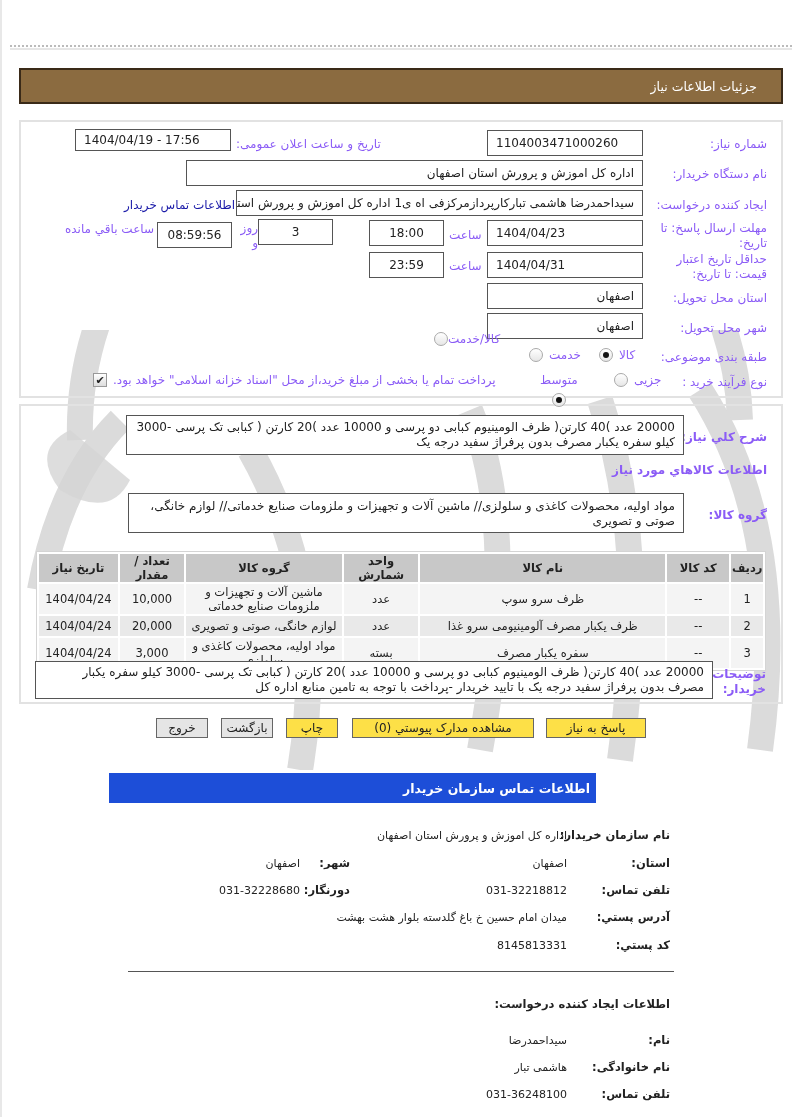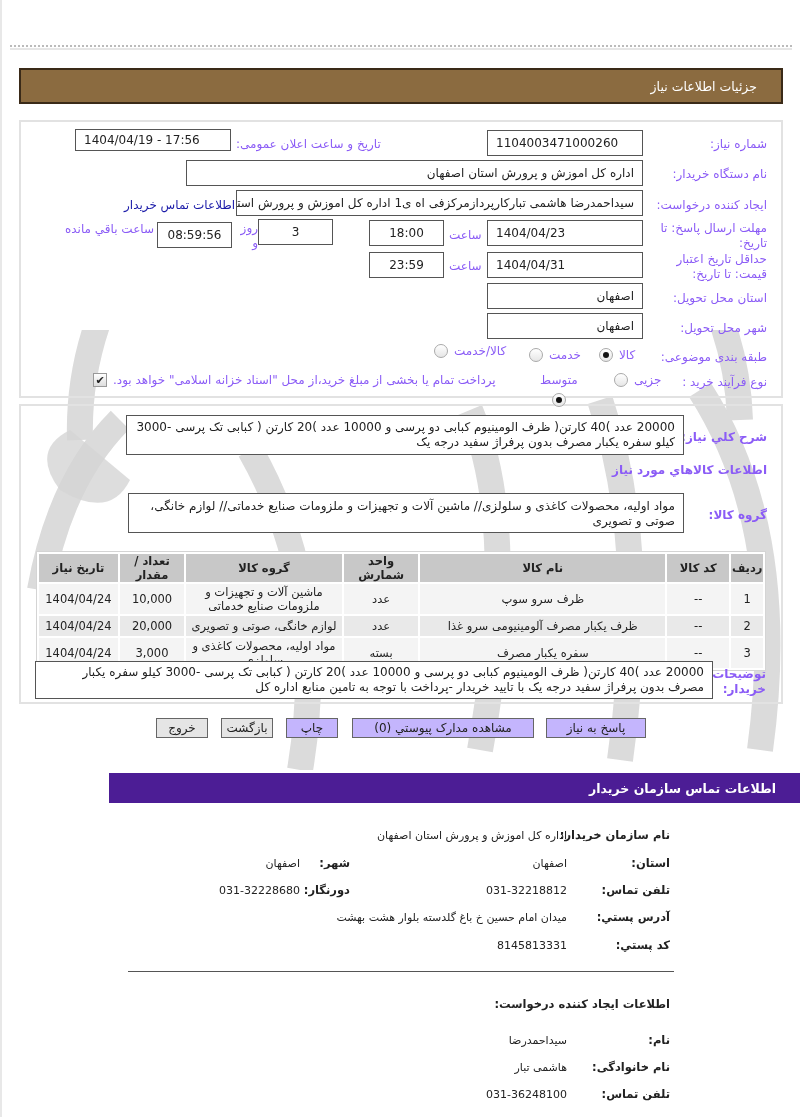--- a/index.html
+++ b/index.html
@@ -40,26 +40,26 @@
 
   table.items { position: absolute; left: 36px; top: 551px; width: 730px; border-collapse: separate;
     border-spacing: 2px; border: 1px solid #d4d4d4; background: #fff; z-index: 2; font-size: 11.5px; }
   table.items th { background: #c8c8c8; font-weight: bold; height: 24px; font-size: 11.5px; }
   table.items td { text-align: center; height: 20px; padding: 1px 4px; }
   table.items tr.odd td { background: #f4f4f4; }
   table.items tr.even td { background: #e9e9e9; }
 
   .btn { position: absolute; height: 20px; border: 1px solid #666; font-size: 12px;
     display: flex; align-items: center; justify-content: center; z-index: 2; }
-  .btn.green { background: #c4b5fd; }
+  .btn.green { background: #fde047; }
   .btn.pink { background: #e5e5e5; }
 
-  .header2 { position: absolute; left: 109px; top: 773px; width: 691px; height: 30px;
-    background: #4c1d95; color: #fff; font-weight: bold; font-size: 12.5px;
-    display: flex; align-items: center; padding-right: 24px; }
+  .header2 { position: absolute; left: 109px; top: 773px; width: 487px; height: 30px;
+    background: #1d4ed8; color: #fff; font-weight: bold; font-size: 12.5px;
+    display: flex; align-items: center; padding-right: 6px; }
 
   .c-lbl { position: absolute; font-weight: bold; font-size: 11.5px; white-space: nowrap; }
   .c-val { position: absolute; font-size: 11px; white-space: nowrap; }
   .hr2 { position: absolute; left: 128px; top: 971px; width: 546px; height: 1px; background: #555; }
 </style>
 </head>
 <body>
 
 <div class="left-edge"></div>
 <div class="top-rule"></div>
@@ -141,21 +141,21 @@
 
 <span class="abs lbl" style="right:35px; top:350px;">طبقه بندی موضوعی:</span>
 <div class="abs" style="left:599px; top:348px; display:flex; align-items:center; gap:6px;">
   <span class="lbl">کالا</span>
   <span class="radio on"></span>
 </div>
 <div class="abs" style="left:529px; top:348px; display:flex; align-items:center; gap:6px;">
   <span class="lbl">خدمت</span>
   <span class="radio"></span>
 </div>
-<div class="abs" style="left:434px; top:344px; display:flex; align-items:flex-end; gap:6px;">
+<div class="abs" style="left:434px; top:332px; display:flex; align-items:flex-end; ">
   <span class="lbl">کالا/خدمت</span>
   <span class="radio"></span>
 </div>
 
 <span class="abs lbl" style="right:35px; top:375px;">نوع فرآیند خرید :</span>
 <div class="abs" style="left:614px; top:373px; display:flex; align-items:center; gap:6px;">
   <span class="lbl">جزیی</span>
   <span class="radio"></span>
 </div>
 <div class="abs" style="left:540px; top:373px; display:flex; align-items:center; gap:6px;flex-direction:column;">

